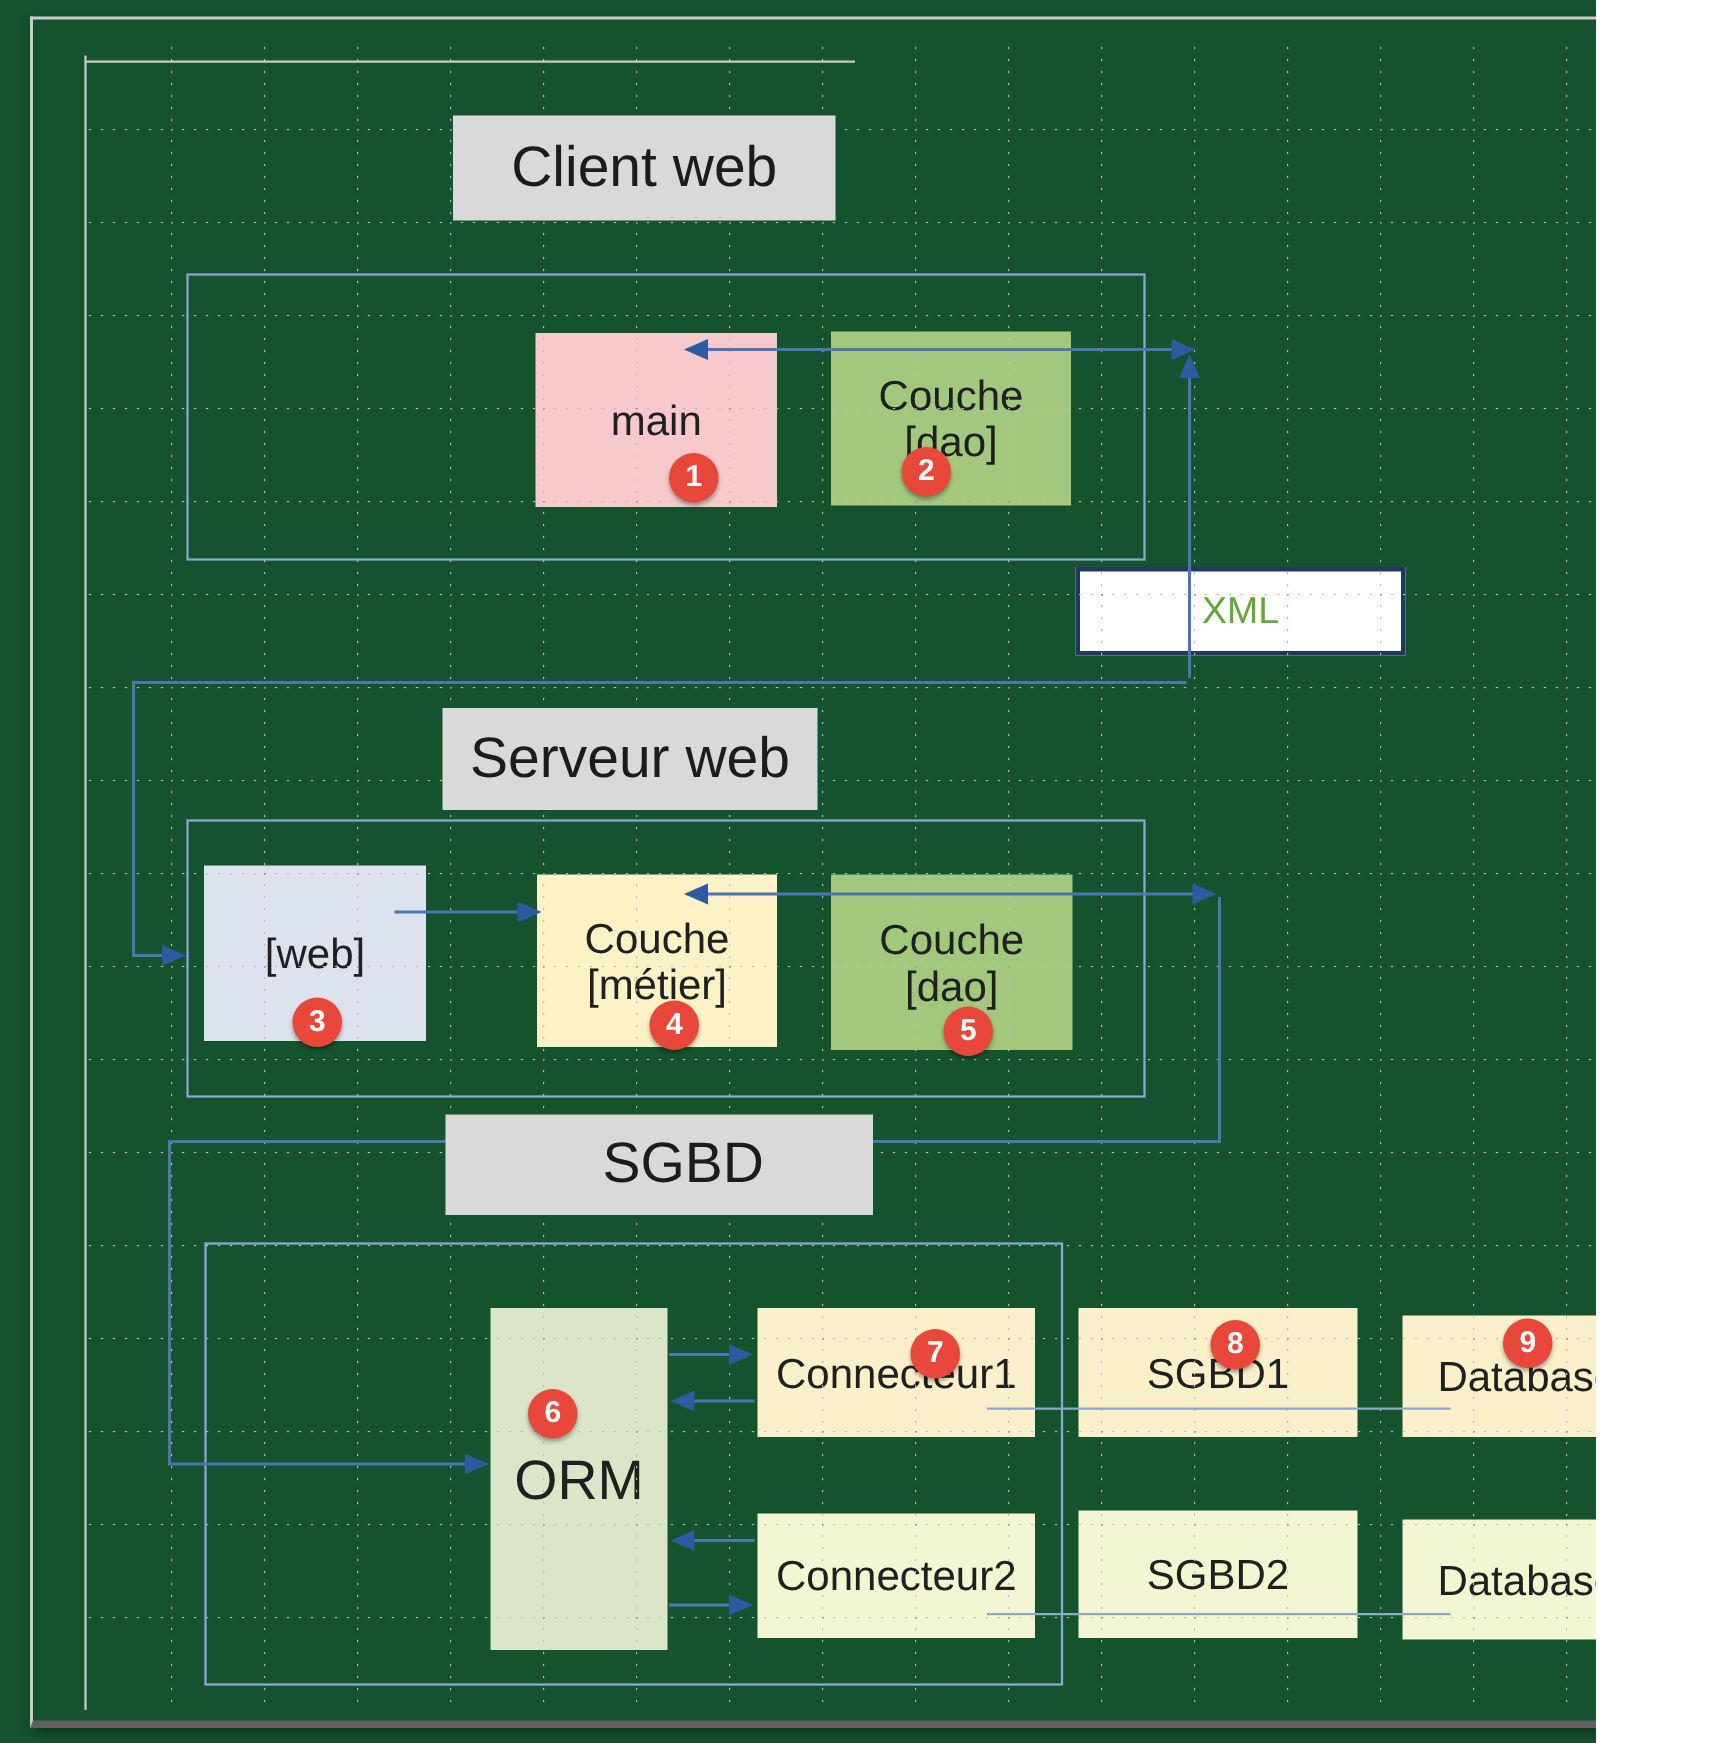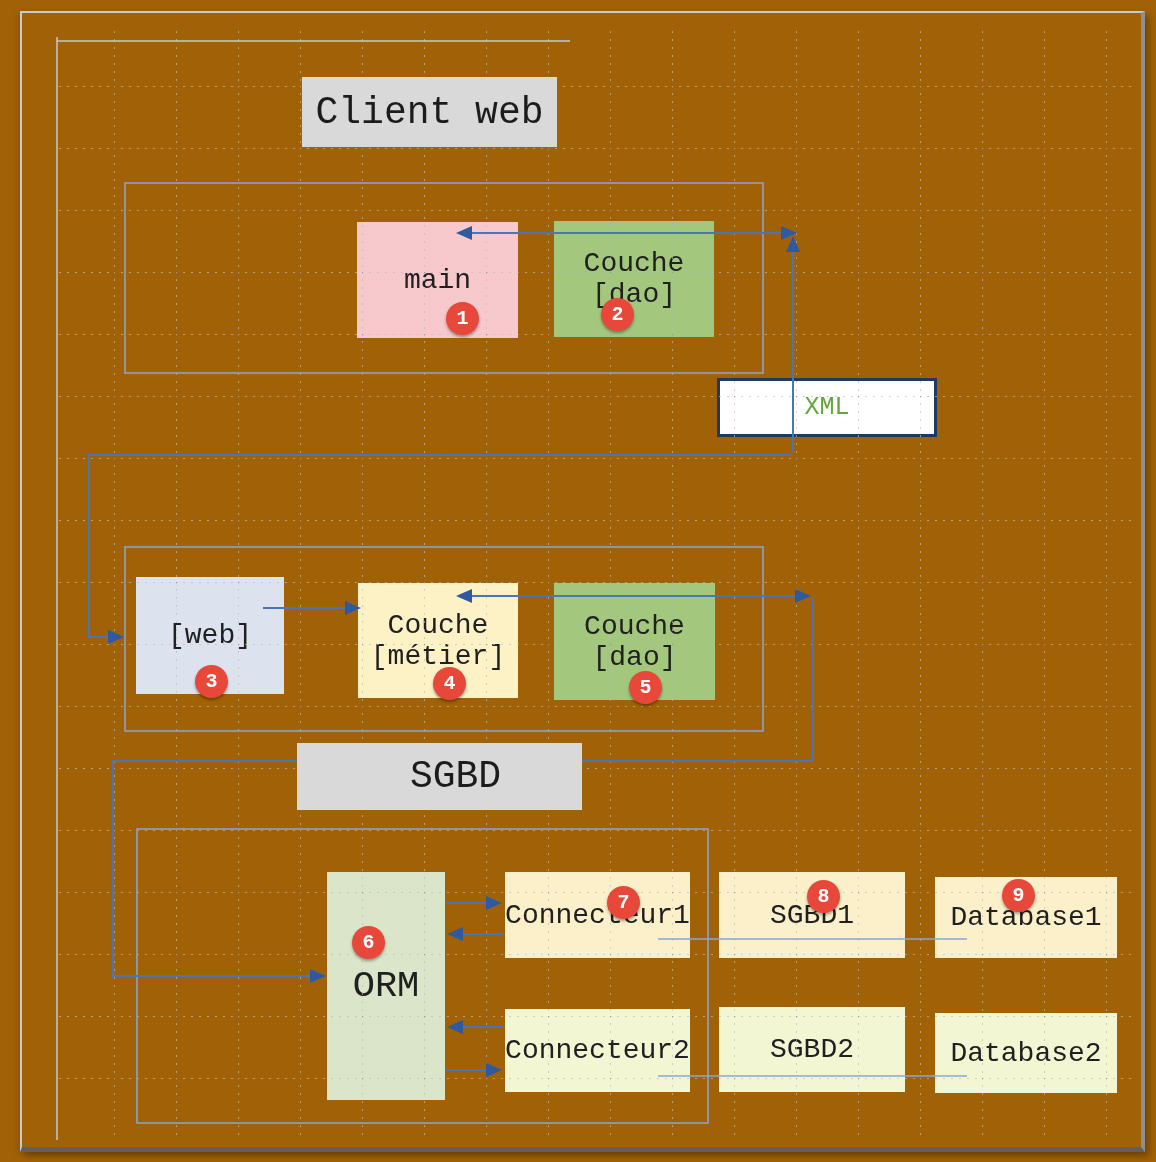--- a/index.html
+++ b/index.html
@@ -1,17 +1,17 @@
 <!DOCTYPE html>
 <html><head>
 <meta charset="utf-8">
 <style>
   html,body{margin:0;padding:0;background:#ffffff;}
-  .page{position:relative;width:1156px;height:1162px;background:#a16207;
-        font-family:Liberation Mono, monospace;overflow:hidden;}
+  .page{position:relative;width:1064px;height:1162px;background:#14532d;
+        font-family:Liberation Sans, sans-serif;overflow:hidden;}
 
   
   .frame{position:absolute;left:20px;top:11px;width:1119px;height:1134px;
          border:2px solid #c9c9c9;border-right:4px solid #8f8f8f;border-bottom:5px solid #606060;
          box-shadow:4px 4px 7px rgba(0,0,0,0.30), -4px 2px 6px rgba(0,0,0,0.08);
          pointer-events:none;z-index:5;}
 
   svg.lines{position:absolute;left:0;top:0;z-index:2;pointer-events:none;}
 
   .sec{position:absolute;display:flex;align-items:center;justify-content:center;
@@ -140,20 +140,21 @@
       </g>
     </g>
 
     <g stroke="#89a7cf" stroke-width="1.5">
       <line x1="658" y1="939" x2="967" y2="939"></line>
       <line x1="658" y1="1076" x2="967" y2="1076"></line>
     </g>
   </svg>
 
   <div class="sec sec-client">Client web</div>
+  <div class="sec sec-serveur">Serveur web</div>
   <div class="sec sec-sgbd">SGBD</div>
 
   <div class="box b-main">
     <span>main</span>
   </div>
   <div class="box b-dao2">
     <span>Couche</span>
     <span>[dao]</span>
   </div>
 

